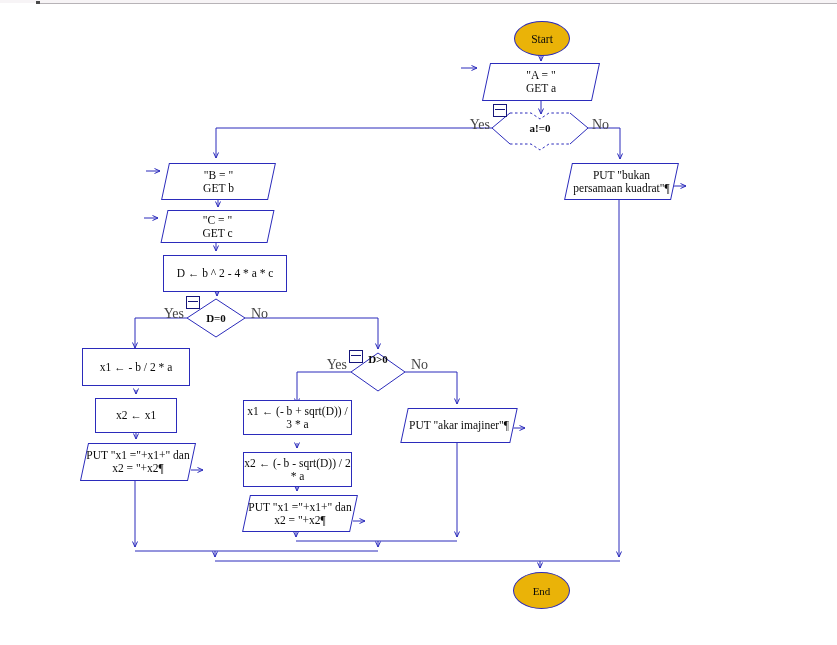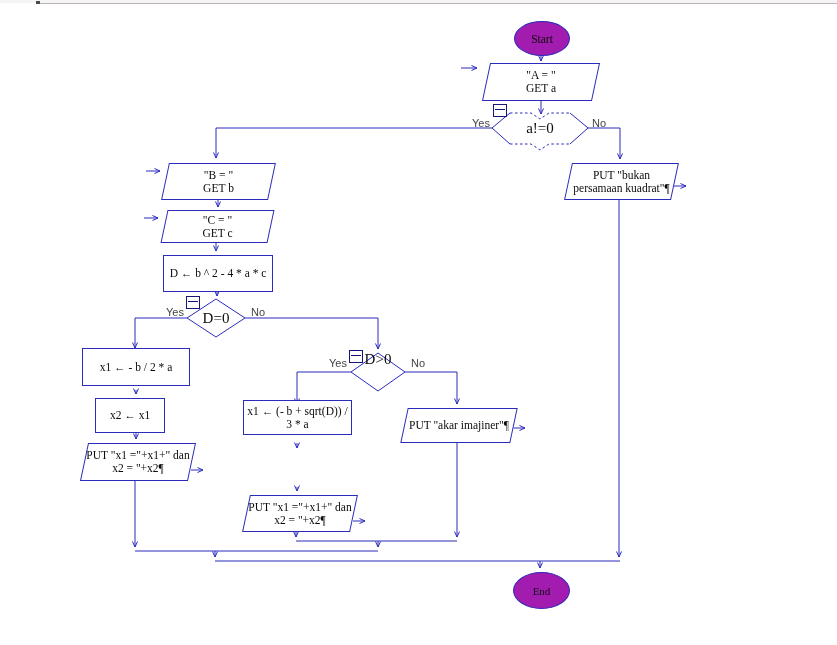--- a/index.html
+++ b/index.html
@@ -15,27 +15,27 @@
   
   .top-strip{position:absolute;left:0;top:0;width:837px;height:3px;background:#f7f4f6;}
   .top-edge-line{position:absolute;left:36px;top:3px;width:801px;height:1px;background:#b7b3b7;}
   .top-edge-dot{position:absolute;left:36px;top:1px;width:4px;height:3px;background:#4a4a4a;}
 
   svg.wires{position:absolute;left:0;top:0;z-index:1;}
 
   .node{position:absolute;z-index:2;}
   .rect-box{position:absolute;inset:0;border:1px solid var(--line);background:#fff;}
   .par-box{position:absolute;inset:0;border:1px solid var(--line);background:#fff;transform:skewX(-12deg);}
-  .ell{border:1px solid var(--line);border-radius:50%;background:#a21caf;display:flex;align-items:center;justify-content:center;text-align:center;}
+  .ell{border:1px solid var(--line);border-radius:50%;background:#eab308;display:flex;align-items:center;justify-content:center;text-align:center;}
   .txt{position:absolute;inset:0;display:flex;flex-direction:column;align-items:center;justify-content:center;
        font-size:11.5px;line-height:13px;text-align:center;z-index:2;}
   .txt span{white-space:nowrap;}
   .dtext{position:absolute;display:flex;align-items:center;justify-content:center;
-         font-size:15px;z-index:2;white-space:nowrap;}
-  .yn{position:absolute;font-family:Liberation Sans, sans-serif;font-size:11px;color:var(--lbl);z-index:2;white-space:nowrap;}
+         font-size:11px;z-index:2;white-space:nowrap;font-weight:bold;}
+  .yn{position:absolute;font-family:Liberation Serif, serif;font-size:14px;color:var(--lbl);z-index:2;white-space:nowrap;}
   .yn.r{text-align:right;}
   .collapse{position:absolute;width:12px;height:11px;border:1px solid #15157a;background:#fff;z-index:3;}
   .collapse::after{content:"";position:absolute;left:1px;right:1px;top:4px;border-top:1.5px solid #15157a;}
 </style>
 </head>
 <body>
 
 <div class="canvas">
 
   <div class="top-strip"></div>
@@ -123,40 +123,40 @@
   </div>
 
   <div class="node" style="left:164px;top:210px;width:107px;height:33px">
     <div class="par-box"></div>
     <div class="txt">
       <span>"C = "</span>
       <span>GET c</span>
     </div>
   </div>
 
-  <div class="node" style="left:163px;top:255px;width:110px;height:37px">
+  <div class="node" style="left:163px;top:255px;width:124px;height:37px">
     <div class="rect-box"></div>
     <div class="txt">
         <span>D ← b ^ 2 - 4 * a * c</span>
       </div>
   </div>
 
   <div class="collapse" style="left:186px;top:296px;"></div>
   <div class="dtext" style="left:187px;top:300px;width:58px;height:36px;text-align:right;">D=0</div>
   <div class="yn r" style="left:156px;top:306px;width:28px;">Yes</div>
   <div class="yn" style="left:251px;top:306px;">No</div>
 
   <div class="node" style="left:82px;top:348px;width:108px;height:38px">
     <div class="rect-box"></div>
     <div class="txt">
         <span>x1 ← - b / 2 * a</span>
       </div>
   </div>
 
-  <div class="node" style="left:95px;top:398px;width:70px;height:35px">
+  <div class="node" style="left:95px;top:398px;width:82px;height:35px">
     <div class="rect-box"></div>
     <div class="txt">
         <span>x2 ← x1</span>
       </div>
   </div>
 
   <div class="node" style="left:84px;top:443px;width:108px;height:38px">
     <div class="par-box"></div>
     <div class="txt">
       <span>PUT "x1 ="+x1+" dan</span>
@@ -170,20 +170,27 @@
   <div class="yn" style="left:411px;top:357px;">No</div>
 
   <div class="node" style="left:243px;top:400px;width:109px;height:35px">
     <div class="rect-box"></div>
     <div class="txt">
       <span>x1 ← (- b + sqrt(D)) /</span>
       <span>3 * a</span>
     </div>
   </div>
 
+  <div class="node" style="left:243px;top:452px;width:109px;height:35px">
+    <div class="rect-box"></div>
+    <div class="txt">
+      <span>x2 ← (- b - sqrt(D)) / 2</span>
+      <span>* a</span>
+    </div>
+  </div>
 
   <div class="node" style="left:246px;top:495px;width:108px;height:37px">
     <div class="par-box"></div>
     <div class="txt">
       <span>PUT "x1 ="+x1+" dan</span>
       <span>x2 = "+x2¶</span>
     </div>
   </div>
 
   <div class="node" style="left:404px;top:408px;width:110px;height:35px">

